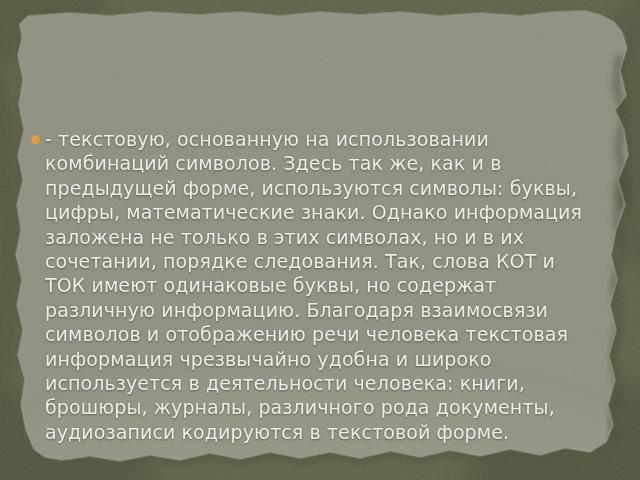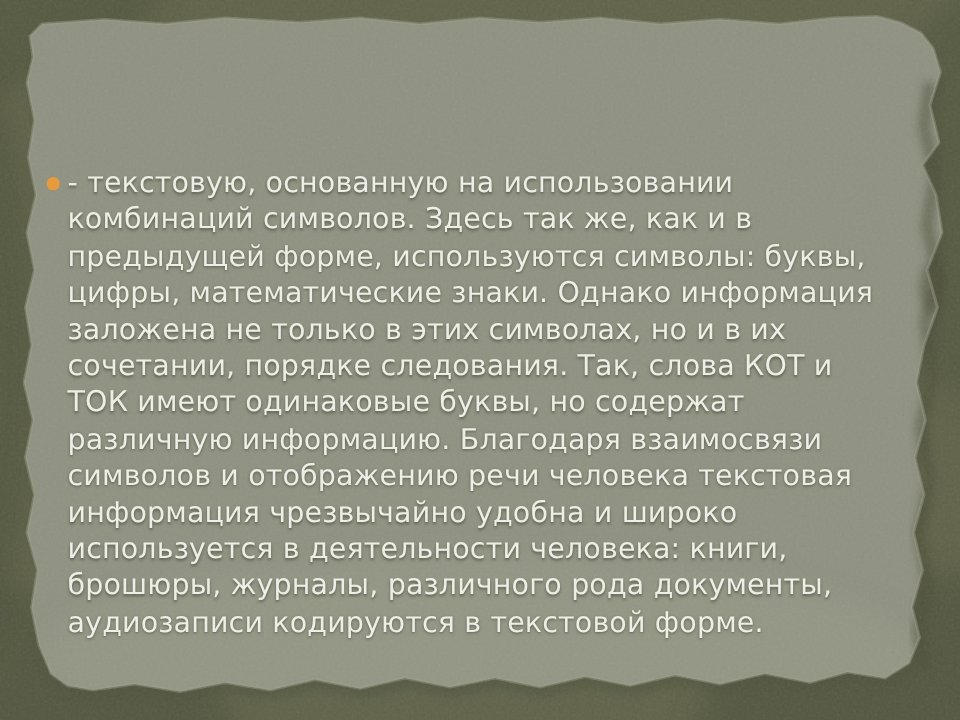--- a/index.html
+++ b/index.html
@@ -28,21 +28,21 @@
   .paper        { fill: var(--paper, #8f9181); }
   .paper-rim    { fill: none; stroke: var(--paper-light, #9da08c); stroke-width: 2; opacity: 0.45; }
   .paper-highlight { fill: var(--paper-light, #9da08c); opacity: 0.33; }
   .crack        { fill: none; stroke: var(--outer-shade, #4b4e39); stroke-width: 8; opacity: 0.5; stroke-linejoin: round; }
   .crack-blotch { fill: var(--outer-shade, #4b4e39); opacity: 0.5; }
   .grain-overlay { opacity: 0.09; }
 
   .content {
     position: absolute;
     left: 31px;
-    top: 110px;
+    top: 127px;
     width: 592px;
   }
   .bullet-item {
     display: flex;
     align-items: flex-start;
     gap: 5px;
   }
   .bullet-marker {
     flex: 0 0 9px;
     margin-top: 8px;

